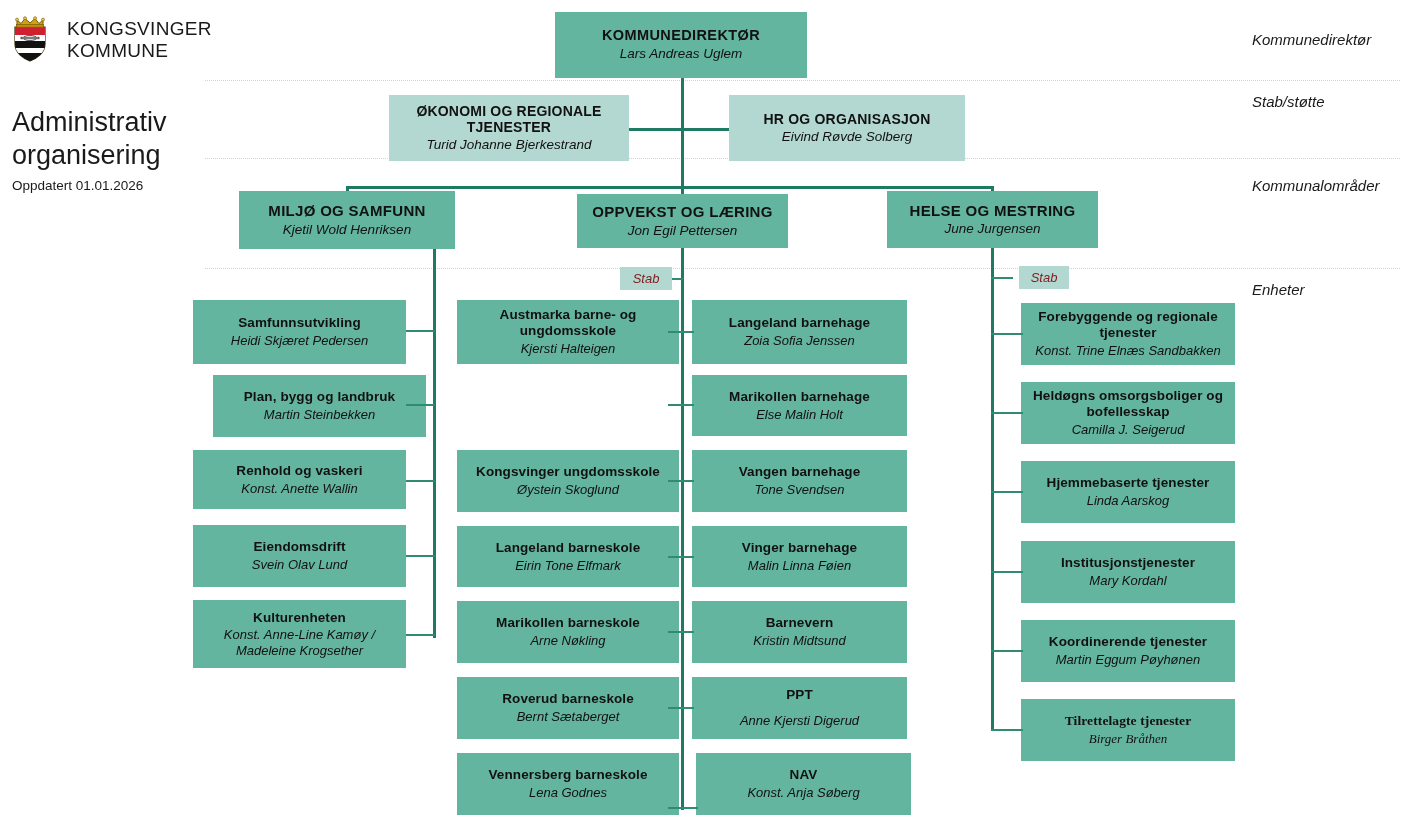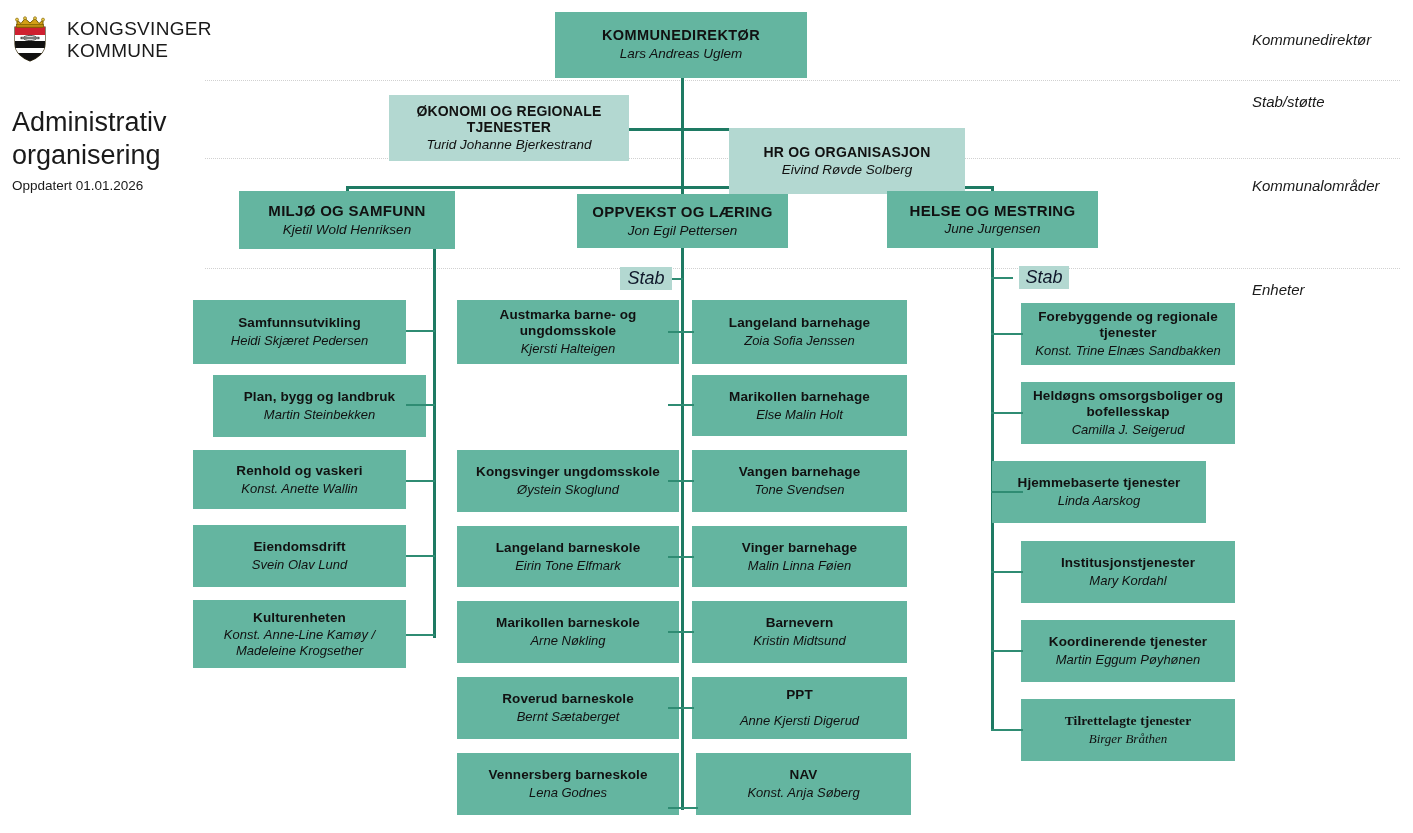--- a/index.html
+++ b/index.html
@@ -70,21 +70,21 @@
   .node.tier1 .n { font-size: 13.5px; }
   .node.tier2 .t { font-size: 14px; letter-spacing: .2px; }
   .node.tier2 .n { font-size: 13.5px; }
   .node.tier3 .t { font-size: 15px; letter-spacing: .3px; }
   .node.tier3 .n { font-size: 13.5px; }
 
   .stab {
     position: absolute;
     background: #b3d8d1;
     display: flex; align-items: center; justify-content: center;
-    font-style: italic; font-size: 18px; color: #0f172a;
+    font-style: italic; font-size: 13px; color: #7f1d1d;
   }
 </style>
 </head>
 <body>
 
 <div id="stage">
 
   <div id="brand">
     <svg id="crest" viewBox="0 0 36 46">
       <path d="M3 11 H33 V28 C33 37 24 43 18 45 C12 43 3 37 3 28 Z" fill="#ffffff" stroke="#3a2f10" stroke-width="1.2"></path>
@@ -153,21 +153,21 @@
 
   <div class="node tier1" style="left:555px; top:12px; width:252px; height:66px;">
     <div class="t">KOMMUNEDIREKTØR</div>
     <div class="n">Lars Andreas Uglem</div>
   </div>
 
   <div class="node soft tier2" style="left:389px; top:95px; width:240px; height:66px;">
     <div class="t">ØKONOMI OG REGIONALE TJENESTER</div>
     <div class="n">Turid Johanne Bjerkestrand</div>
   </div>
-  <div class="node soft tier2" style="left:729px; top:95px; width:236px; height:66px;margin-top:33px;">
+  <div class="node soft tier2" style="left:729px; top:95px; width:236px; height:66px;">
     <div class="t">HR OG ORGANISASJON</div>
     <div class="n">Eivind Røvde Solberg</div>
   </div>
 
   <div class="node tier3" style="left:239px; top:191px; width:216px; height:58px;">
     <div class="t">MILJØ OG SAMFUNN</div>
     <div class="n">Kjetil Wold Henriksen</div>
   </div>
   <div class="node tier3" style="left:577px; top:194px; width:211px; height:54px;">
     <div class="t">OPPVEKST OG LÆRING</div>
@@ -293,21 +293,21 @@
     <div class="n">Konst. Trine Elnæs Sandbakken</div>
   </div>
   <div class="conn thin h" style="left:991px; top:333px; width:32px;"></div>
 
   <div class="node" style="left:1021px; top:382px; width:214px; height:62px;">
     <div class="t">Heldøgns omsorgsboliger og bofellesskap</div>
     <div class="n">Camilla J. Seigerud</div>
   </div>
   <div class="conn thin h" style="left:991px; top:412px; width:32px;"></div>
 
-  <div class="node" style="left:992px; top:461px; width:214px; height:62px;">
+  <div class="node" style="left:1021px; top:461px; width:214px; height:62px;">
     <div class="t">Hjemmebaserte tjenester</div>
     <div class="n">Linda Aarskog</div>
   </div>
   <div class="conn thin h" style="left:991px; top:491px; width:32px;"></div>
 
   <div class="node" style="left:1021px; top:541px; width:214px; height:62px;">
     <div class="t">Institusjonstjenester</div>
     <div class="n">Mary Kordahl</div>
   </div>
   <div class="conn thin h" style="left:991px; top:571px; width:32px;"></div>

